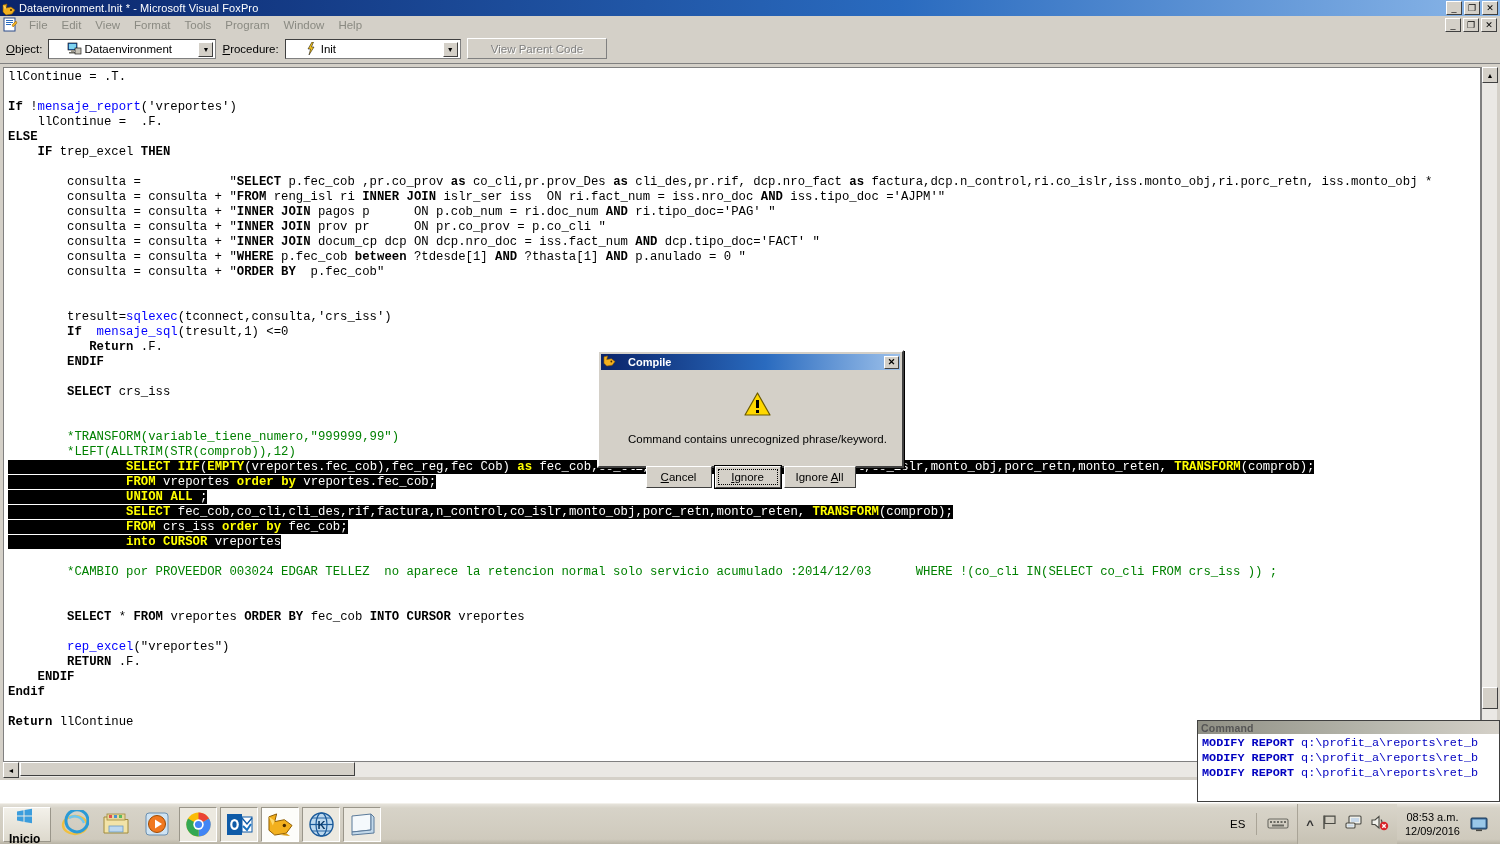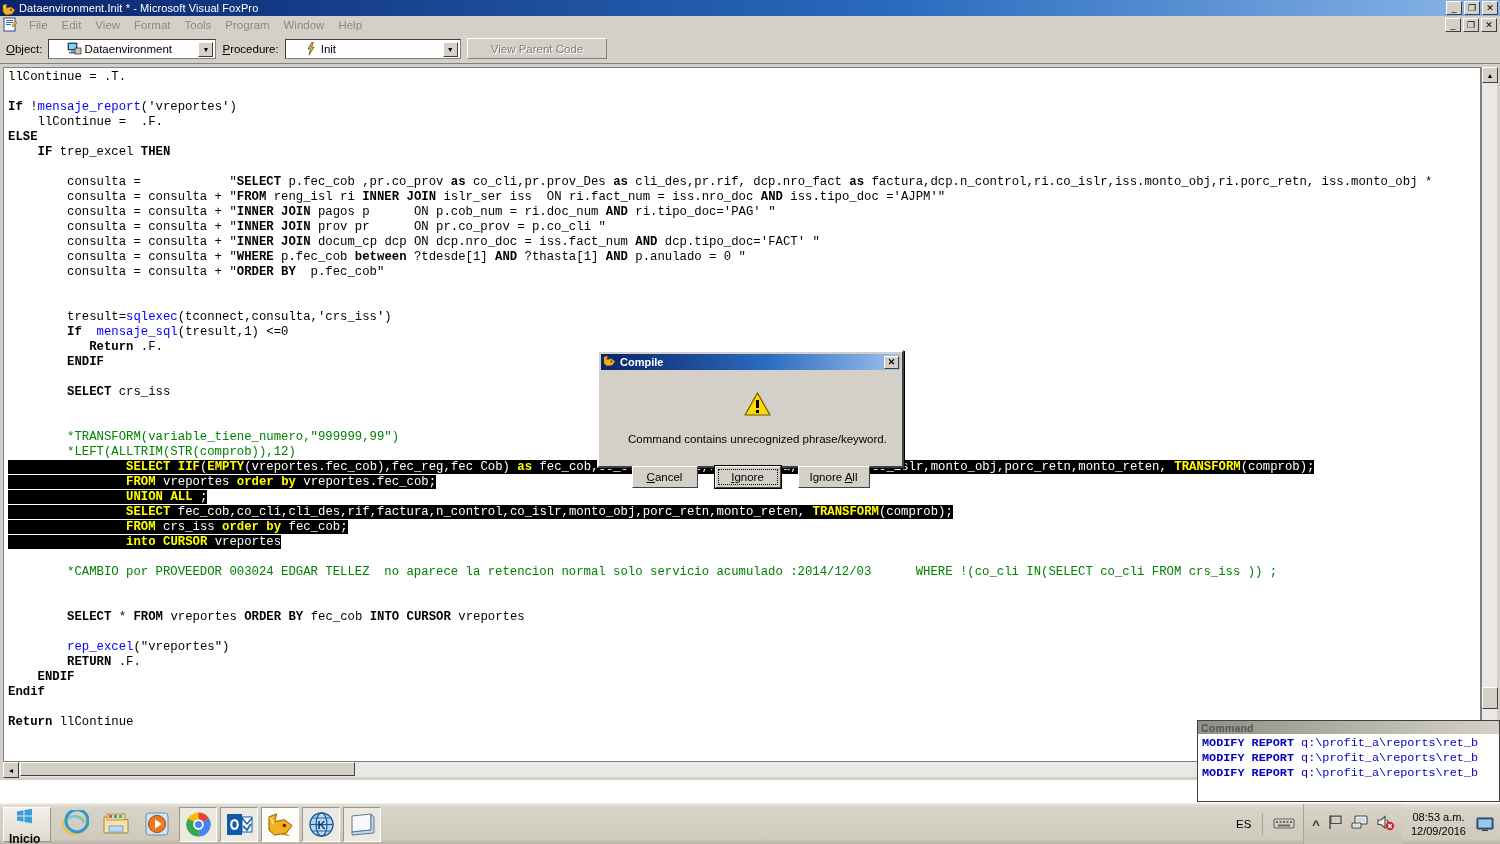--- a/index.html
+++ b/index.html
@@ -133,36 +133,36 @@
     background:#d4d0c8;
     border:2px solid; border-color:#fff #404040 #404040 #fff;
     box-shadow:1px 1px 0 #000;
   }
   #compile-dialog .dlg-title{
     height:16px; margin:2px;
     background:linear-gradient(to right,#0a246a 0%,#2a6bbf 55%,#9cc0ea 100%);
     display:flex; align-items:center; padding-left:2px;
   }
   #compile-dialog .dlg-title .t{
-    color:#fff;font-size:11px;font-weight:bold;margin-left:4px;
+    color:#fff;font-size:11px;font-weight:bold;margin-left:12px;
   }
   #compile-dialog .dlg-close{
     margin-left:auto;margin-right:1px;
     width:15px;height:13px;background:#d4d0c8;
     border:1px solid #fff;border-right-color:#404040;border-bottom-color:#404040;
     font-size:9px;line-height:11px;text-align:center;color:#000;font-weight:bold;
   }
   #compile-dialog .dlg-msg{
     display:flex; align-items:center; gap:12px;
     margin:22px 0 0 14px;
     flex-direction:column;
   }
   #compile-dialog .dlg-msg .txt{ font-size:11.5px; color:#000; }
   #compile-dialog .dlg-buttons{
-    display:flex; justify-content:center; gap:17px; margin-top:21px;
+    display:flex; justify-content:center; gap:3px; margin-top:21px;
   }
   .dlg-btn{
     min-width:66px;height:22px; background:#d4d0c8;
     border:1px solid; border-color:#fff #404040 #404040 #fff;
     font-size:11.5px; color:#000; display:flex; align-items:center;
     justify-content:center; position:relative;
   }
   .dlg-btn.default{ outline:1px solid #000; outline-offset:0px; }
   .dlg-btn.default .inner{
     position:absolute; left:2px; top:2px; right:2px; bottom:2px;
@@ -210,21 +210,21 @@
   }
   .tb-item.pressed{
     background:#ece9e0;
     border:1px solid #9a968a; border-right-color:#fff; border-bottom-color:#fff;
   }
   .tb-item.active{
     background:#fdfdfa;
     border:1px solid #9a968a; border-right-color:#fff; border-bottom-color:#fff;
   }
   #tray{
-    margin-left:auto; display:flex; align-items:center; height:41px; padding-right:4px;
+    margin-left:auto; display:flex; align-items:center; height:41px; padding-right:10px;
   }
   #tray .lang{ font-size:11.5px; color:#000; padding:0 9px; }
   #tray .divider{ width:1px;height:22px;background:#a9a497; margin:0 2px;}
   #tray-icons{
     display:flex; align-items:center; gap:7px; padding:0 8px; height:41px;
     background:linear-gradient(to bottom,#dad6cb,#c6c1b3);
     border-left:1px solid #a9a497;
   }
   #clock{ text-align:center; font-size:11px; color:#000; line-height:14px; padding:0 8px;}
   #show-desktop{ width:22px;height:41px; display:flex;align-items:center;justify-content:center;}

